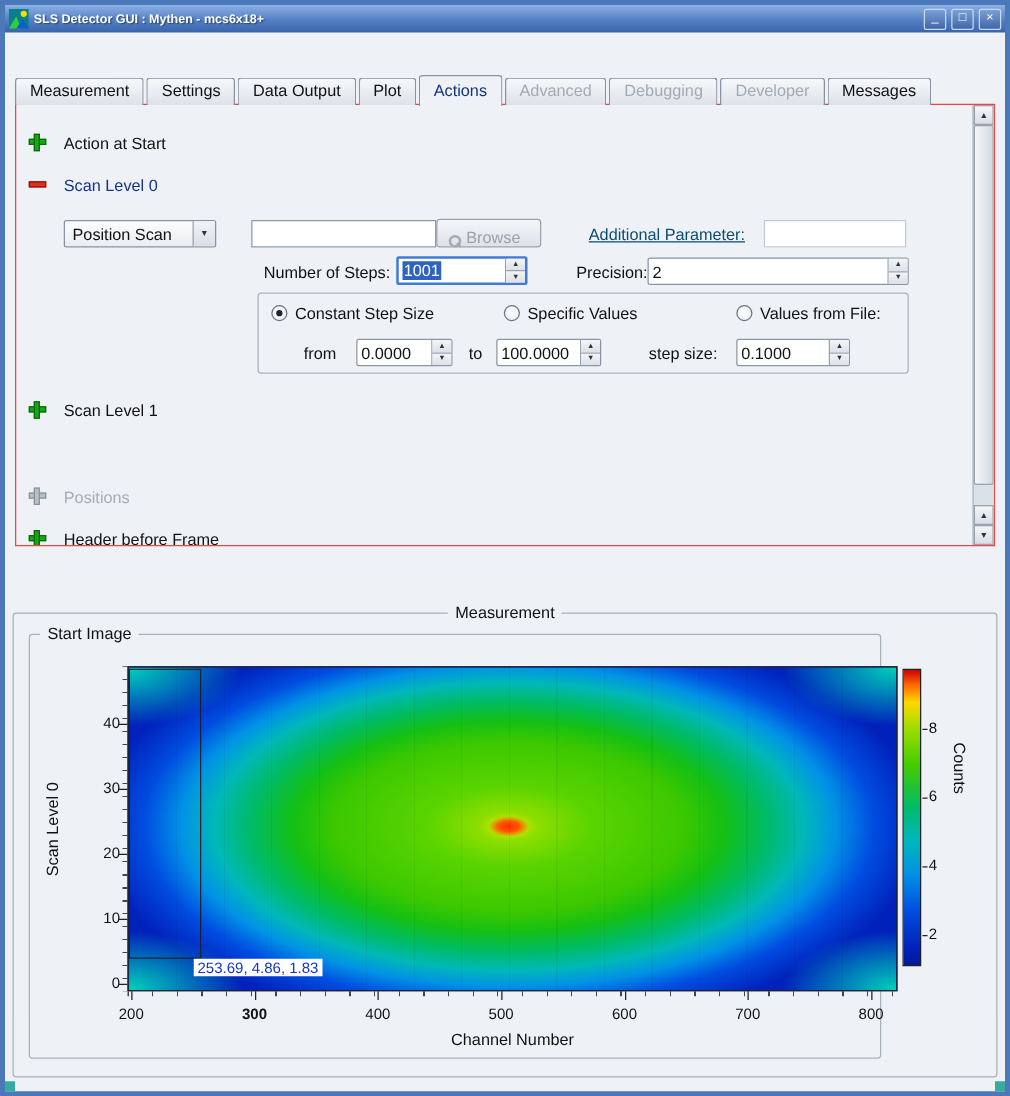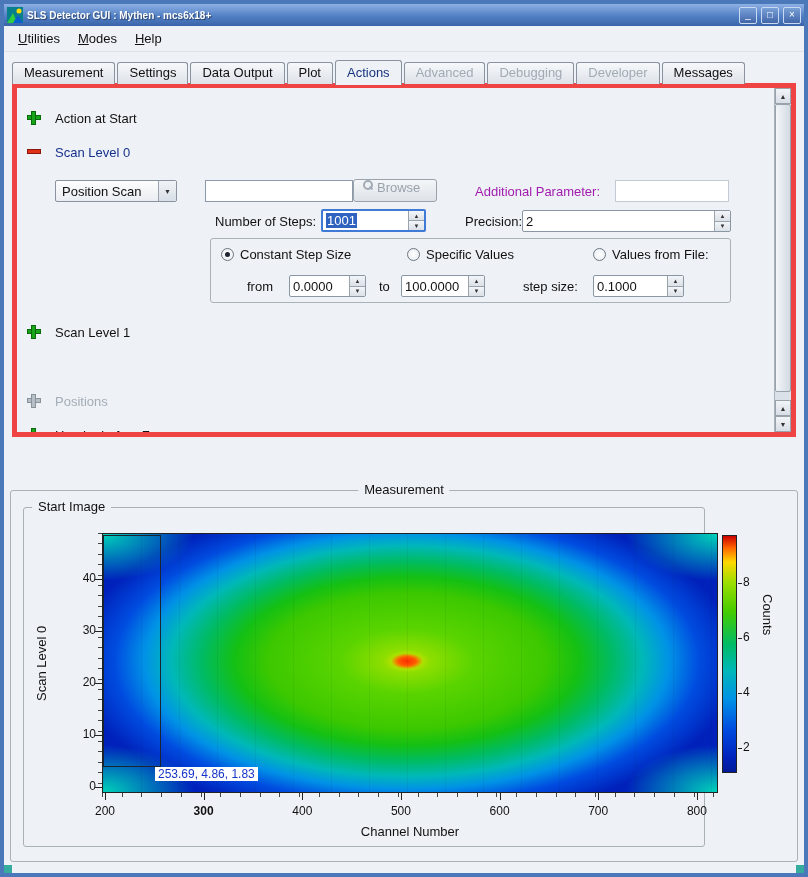--- a/index.html
+++ b/index.html
@@ -19,47 +19,47 @@
            padding:0 6px;background:#eef2f6;border-bottom:1px solid #dde2e8;}
   .menu-item{padding:3px 8px;}
   .menu-item::first-letter{text-decoration:underline;}
   
   .tabbar{position:absolute;left:8px;top:55px;right:8px;height:25px;display:flex;align-items:flex-end;z-index:3;}
   .tab{height:22px;line-height:19px;padding:0 11px;margin-right:2px;border:1px solid #8a92a0;border-bottom:none;
        border-radius:3px 3px 0 0;background:linear-gradient(#f6f8fa,#dde2e9);white-space:nowrap;}
   .tab.active{height:25px;line-height:24px;background:#eef2f6;color:#17337f;margin-bottom:-1px;z-index:4;}
   .tab.disabled{color:#a2aab4;}
   
-  .panel{position:absolute;left:8px;top:79px;width:784px;height:354px;border:5px solid #ef4444;
+  .panel{position:absolute;left:8px;top:79px;width:784px;height:354px;border:1px solid #ef4444;
          background:#eef2f6;overflow:hidden;z-index:2;}
   .arow{position:absolute;display:flex;align-items:center;gap:14px;height:16px;}
   .albl{white-space:nowrap;}
   .navy{color:#16318c;}
   .gray{color:#a4acb6;}
   .picon{position:relative;width:14px;height:14px;flex:0 0 14px;}
   .picon i{position:absolute;display:block;background:#19a519;border:1px solid #0a6a0a;}
   .picon .h{left:0;top:4px;width:14px;height:5px;}
   .picon .v{left:4px;top:0;width:5px;height:14px;}
   .picon.red .h{background:#e03018;border-color:#8c150c;}
   .picon.dis i{background:#b6bec6;border-color:#8a929a;}
   .combo{position:absolute;width:122px;height:22px;border:1px solid #8a92a0;border-radius:2px;
          background:linear-gradient(#fdfdfd,#e9edf2);display:flex;align-items:center;}
   .combo .clbl{flex:1;padding:0 6px;white-space:nowrap;}
   .combo .carrow{width:18px;height:100%;border-left:1px solid #9aa2ac;display:flex;align-items:center;
                  justify-content:center;font-size:7px;color:#333;background:linear-gradient(#f0f4f8,#d8dee6);}
   .tinput{position:absolute;height:22px;border:1px solid #8b99ab;background:#fff;font:13px "Liberation Sans",sans-serif;padding:0 4px;}
   .tinput.dim{border-color:#c2cad4;}
-  .btn{position:absolute;height:23px;display:flex;align-items:flex-start;gap:5px;padding:0 9px;
+  .btn{position:absolute;height:23px;display:flex;align-items:flex-end;gap:5px;padding:0 9px;
        border:1px solid #9aa2ac;border-radius:3px;background:linear-gradient(#f4f6f8,#dde2e8);}
   .btn.disabled{color:#9aa2ac;}
   .mag{position:relative;width:9px;height:9px;flex:0 0 9px;}
   .mag::before{content:"";position:absolute;left:0;top:0;width:6px;height:6px;border:2px solid #a2aab4;border-radius:50%;}
   .mag::after{content:"";position:absolute;left:7px;top:6px;width:2px;height:4px;background:#a2aab4;transform:rotate(-45deg);}
   .flabel{position:absolute;white-space:nowrap;}
-  .glabel{position:absolute;white-space:nowrap;color:#a21caf;}
+  .glabel{position:absolute;white-space:nowrap;color:#0c4a6e;text-decoration:underline;}
   .spin{position:absolute;height:22px;border:1px solid #8a96a4;border-radius:2px;background:#fff;display:flex;}
   .spin .val{flex:1;display:flex;align-items:center;padding:0 3px;overflow:hidden;}
   .spin .btns{width:16px;display:flex;flex-direction:column;border-left:1px solid #9aa2ac;}
   .spin .btns span{flex:1;display:flex;align-items:center;justify-content:center;font-size:6px;color:#333;
                    background:linear-gradient(#f2f5f8,#dce1e8);}
   .spin .btns span + span{border-top:1px solid #9aa2ac;}
   .spin.focus{border:2px solid #3f7bd6;height:23px;}
   .sel{background:#2f63c0;color:#fff;padding:0 1px;}
   .stepbox{position:absolute;border:1px solid #aab2ba;border-radius:3px;}
   .radio{position:absolute;width:13px;height:13px;border:1px solid #6d7680;border-radius:50%;
@@ -128,25 +128,20 @@
           <polygon points="6,16 11,8 16,16" fill="#0a5fd0"></polygon>
           <circle cx="12" cy="4" r="2.5" fill="#ffdc00"></circle>
         </svg>
     </span>
     <span class="title">SLS Detector GUI : Mythen - mcs6x18+</span>
     <span class="winbtn">_</span>
     <span class="winbtn">□</span>
     <span class="winbtn">×</span>
   </div>
 
-  <div class="menubar">
-    <span class="menu-item">Utilities</span>
-    <span class="menu-item">Modes</span>
-    <span class="menu-item">Help</span>
-  </div>
 
   <div class="tabbar">
     <span class="tab">Measurement</span>
     <span class="tab">Settings</span>
     <span class="tab">Data Output</span>
     <span class="tab">Plot</span>
     <span class="tab active">Actions</span>
     <span class="tab disabled">Advanced</span>
     <span class="tab disabled">Debugging</span>
     <span class="tab disabled">Developer</span>

